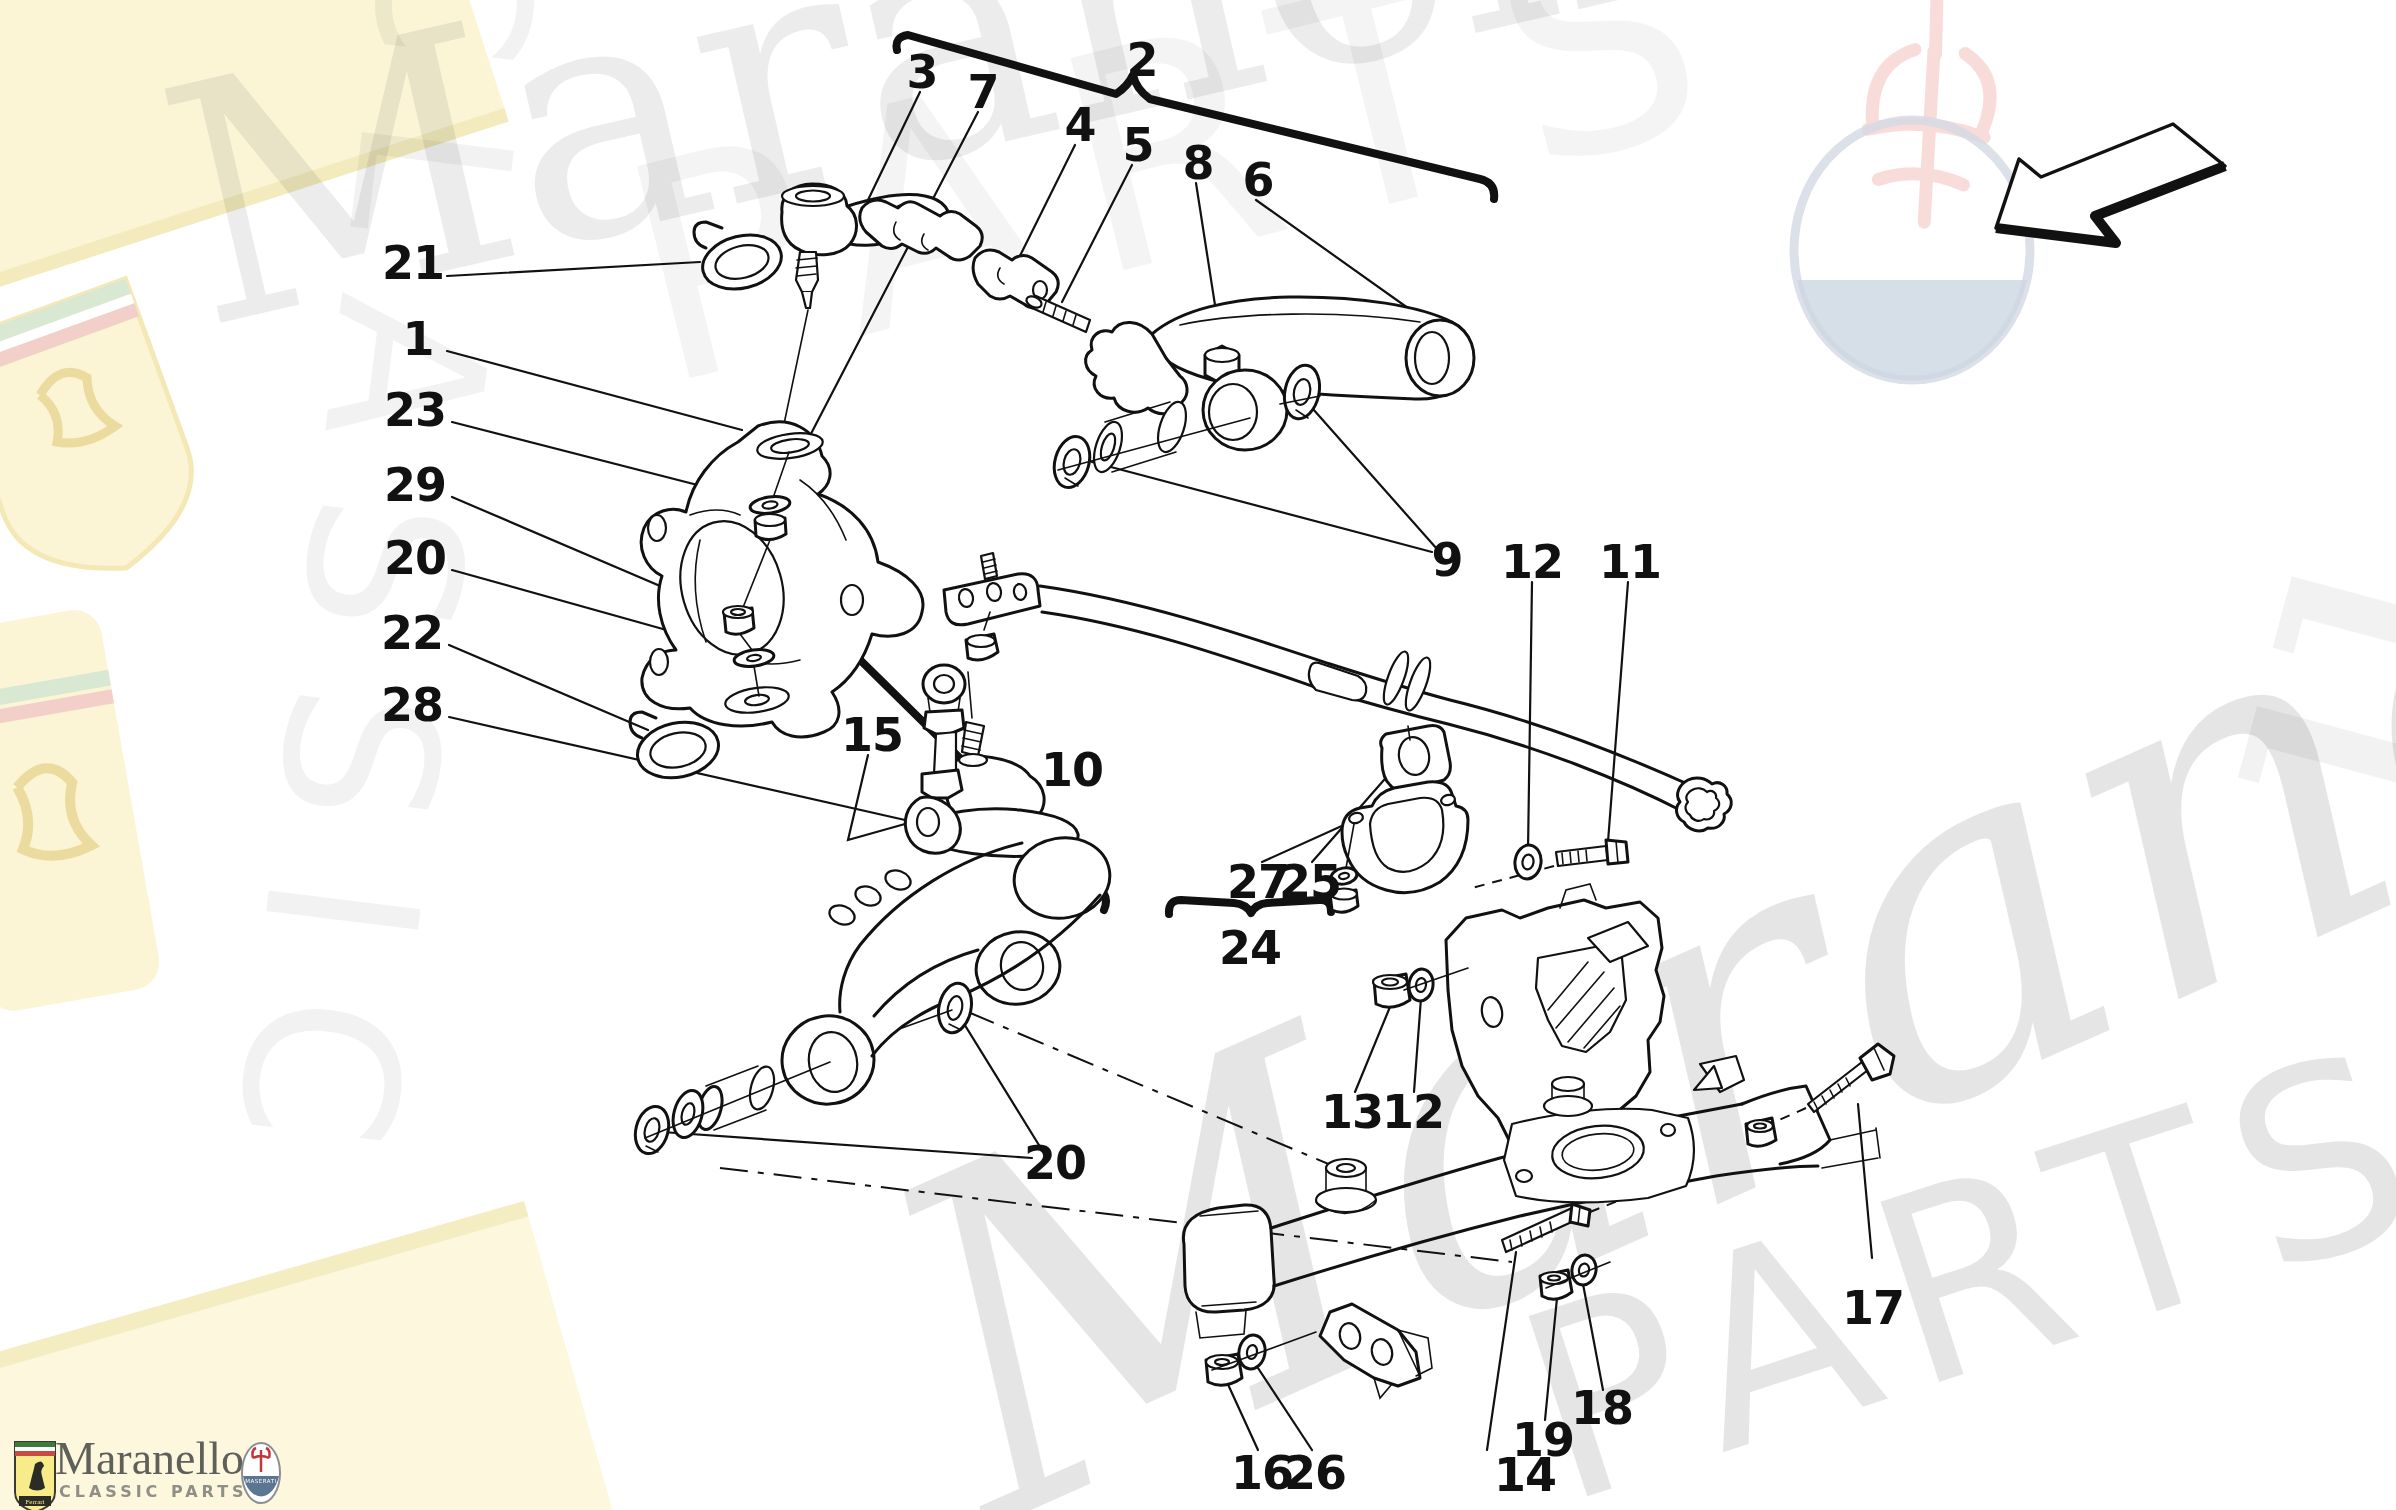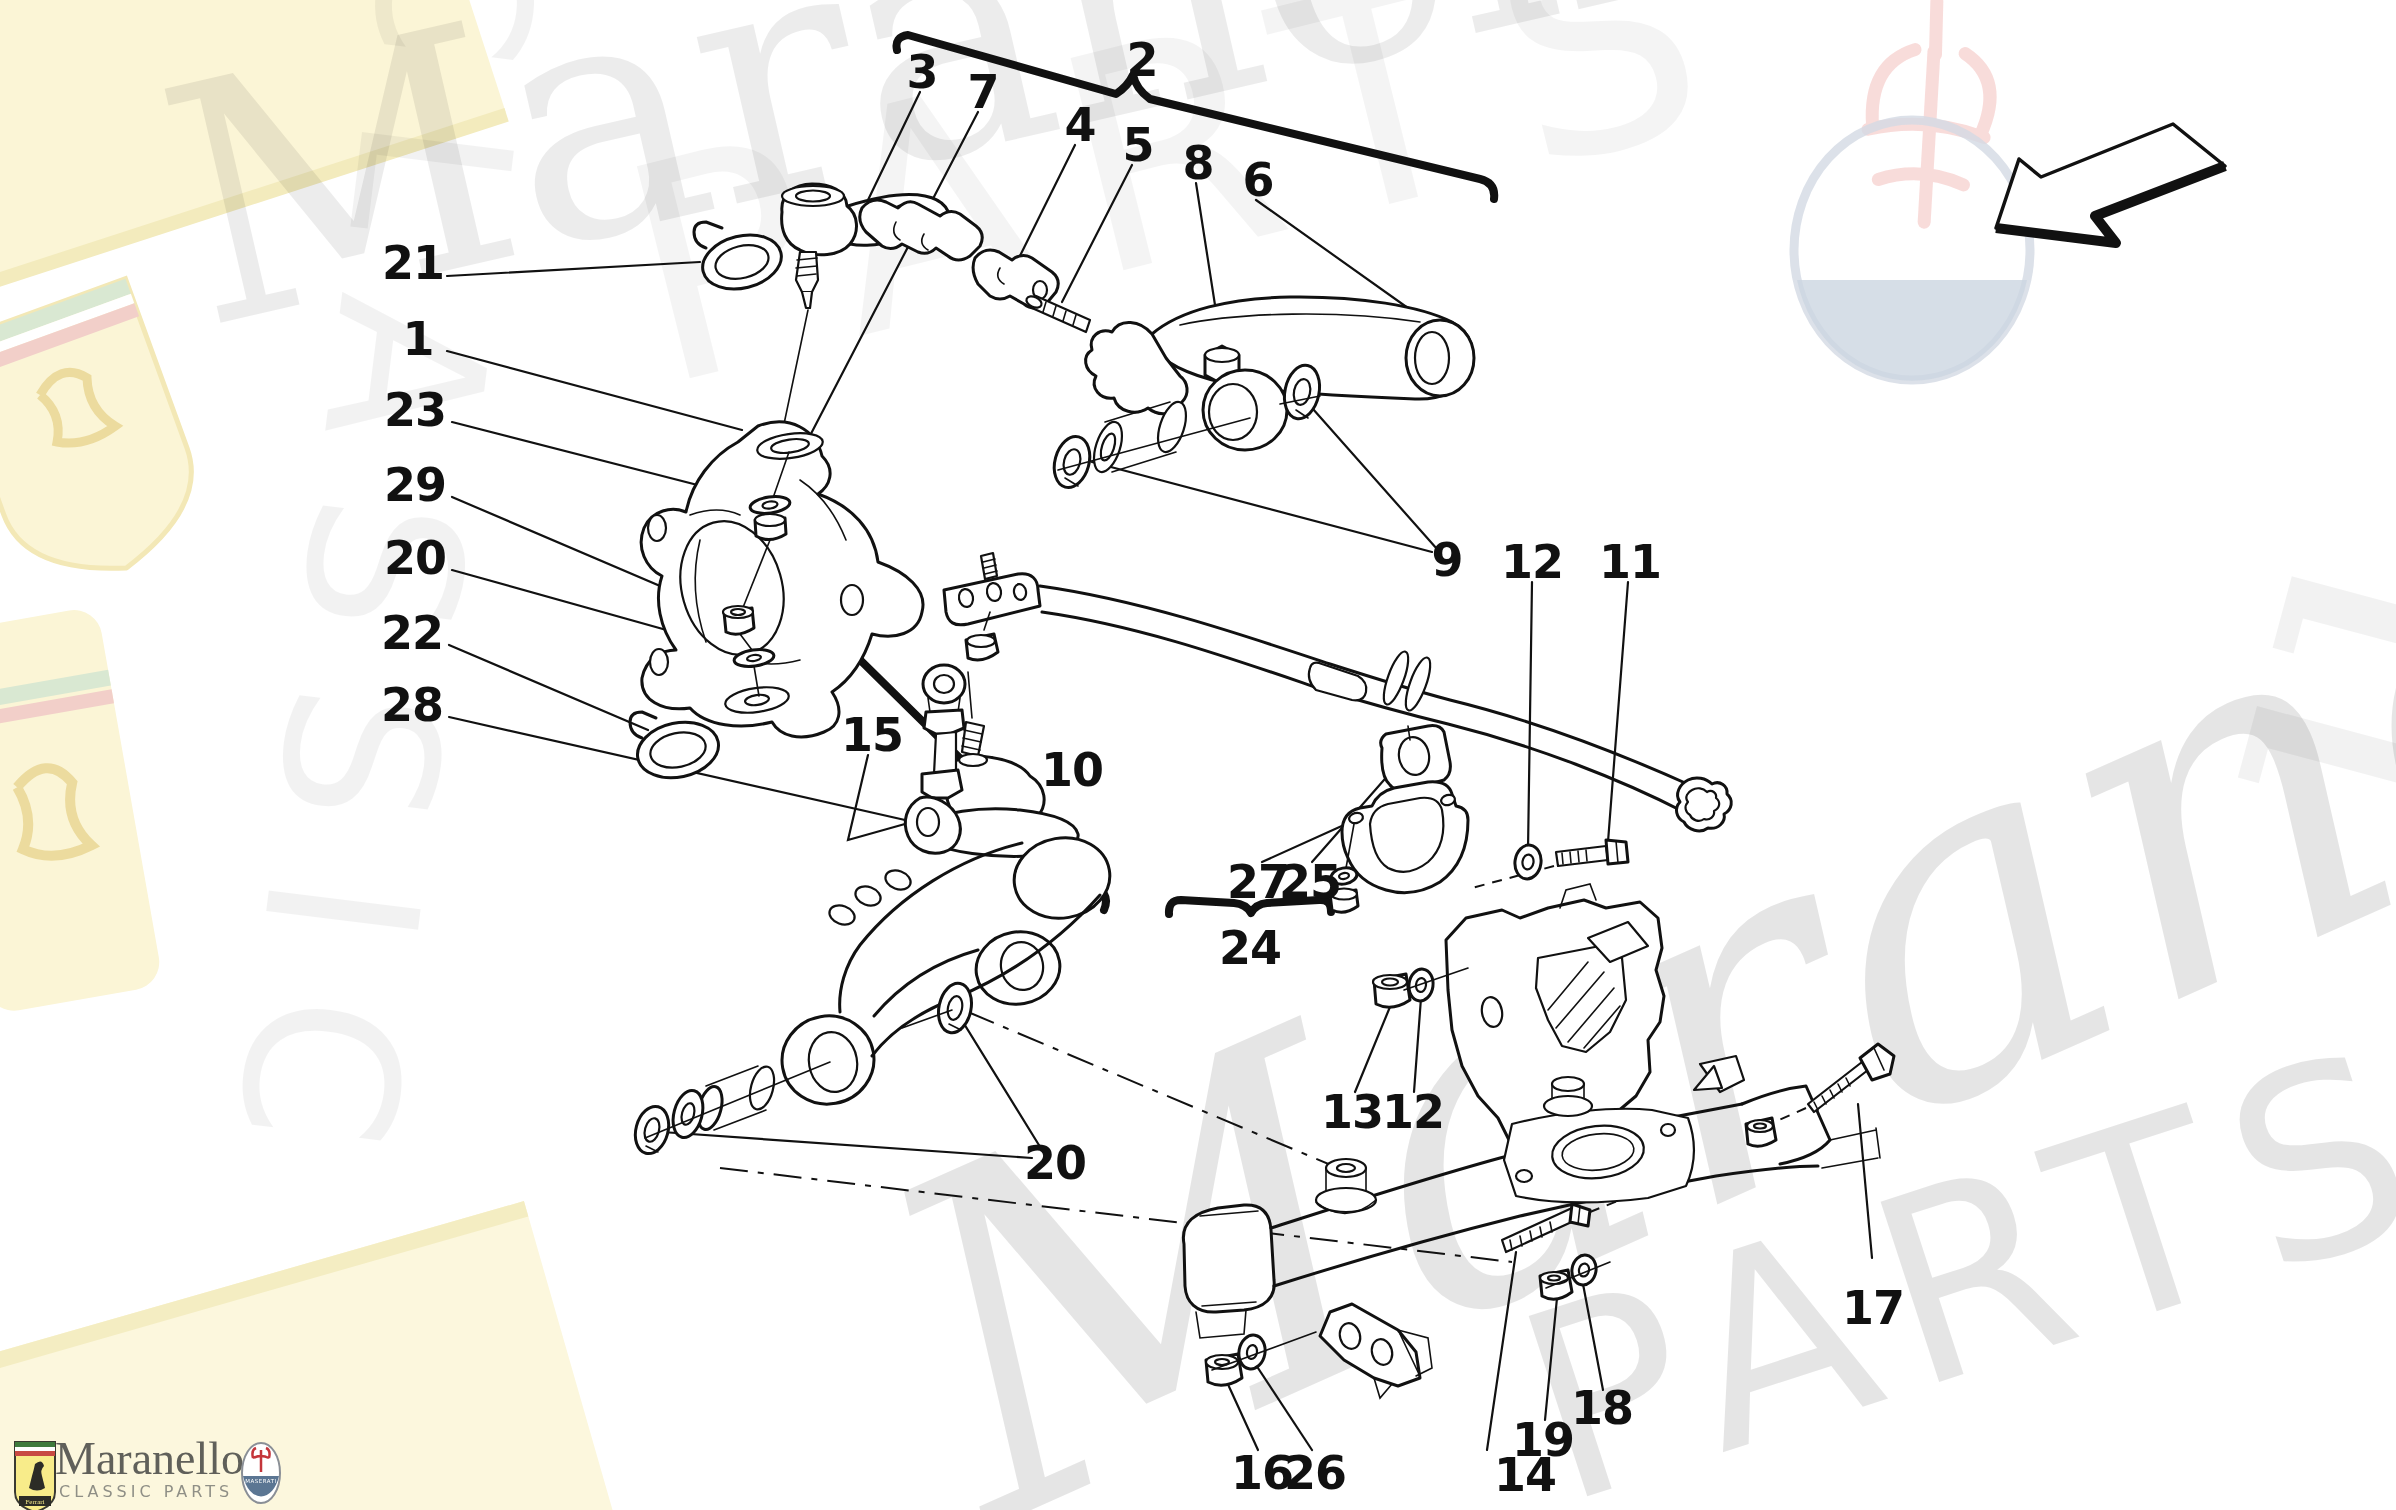--- a/index.html
+++ b/index.html
@@ -30,21 +30,21 @@
   .thick{fill:none;stroke:#111;stroke-width:8;stroke-linecap:round;stroke-linejoin:round;}
   .dash{fill:none;stroke:#111;stroke-width:2;stroke-dasharray:28 10 6 10;}
   .dsh2{fill:none;stroke:#111;stroke-width:2;stroke-dasharray:10 8;}
   
   .callout{position:absolute;transform:translate(-50%,-50%);font-weight:bold;font-size:46px;
            color:#111;letter-spacing:-1px;}
   
   .logo{position:absolute;left:5px;top:1436px;width:300px;height:74px;}
   .logo-name{position:absolute;left:50px;top:-4px;font-family:"Liberation Serif","DejaVu Serif",serif;
              font-size:46px;color:#60605a;}
-  .logo-tag{position:absolute;left:54px;top:46px;font-size:16px;letter-spacing:4px;color:#8f8f86;}
+  .logo-tag{position:absolute;left:54px;top:46px;font-size:16px;letter-spacing:4px;color:#8f8f86;font-weight:bold;}
 </style>
 </head>
 <body>
 
 <div id="stage">
 
   <div class="wm-layer">
     <svg width="2396" height="1510" viewBox="0 0 2396 1510">
 
       <g transform="rotate(-18 120 90)">

